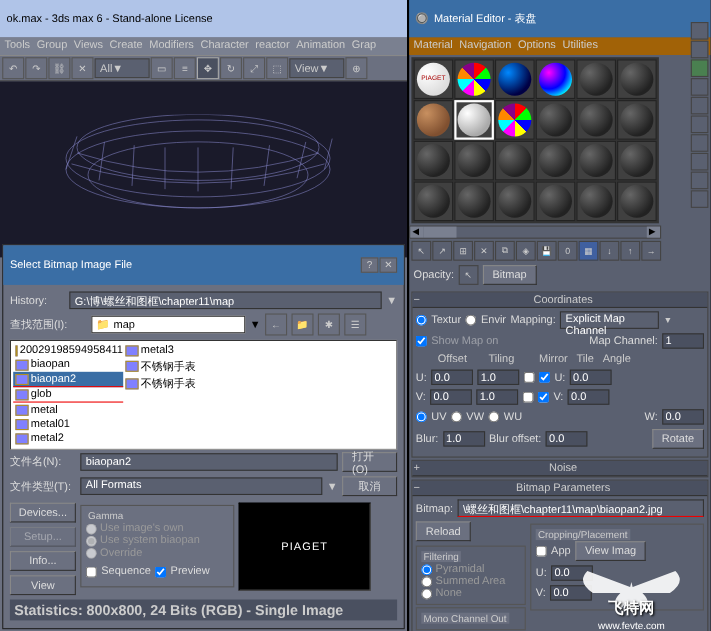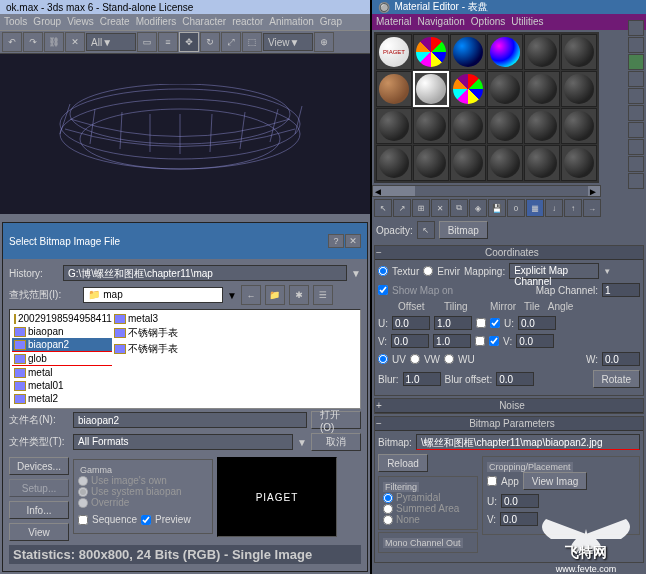--- a/index.html
+++ b/index.html
@@ -1,19 +1,19 @@
 <!DOCTYPE html>
 <html><head>
 <meta charset="utf-8">
 <style>
 *{margin:0;padding:0;box-sizing:border-box;font-family:"Microsoft YaHei",Arial,sans-serif;font-size:10px;}
 body{background:#000;width:646px;height:574px;overflow:hidden;position:relative;}
 .win{position:absolute;}
 .main{left:0;top:0;width:370px;height:574px;background:#6b7080;}
-.titlebar{background:#3a6ea5;color:#fff;padding:2px 6px;height:14px;display:flex;align-items:center;text-align:right;}
+.titlebar{background:#3a6ea5;color:#fff;padding:2px 6px;height:34px;display:flex;align-items:center;text-align:right;}
 .titlebar.light{background:#b0c4e8;color:#000;}
 .menubar{background:#7a8090;color:#ddd;padding:2px 4px;height:16px;display:flex;gap:6px;}
 .menubar span{color:#ccc;}
 .toolbar{background:#6b7080;height:24px;border-top:1px solid #888;border-bottom:1px solid #444;display:flex;align-items:center;padding:0 2px;gap:1px;}
 .tbbtn{width:20px;height:20px;background:#6b7080;border:1px solid #555;display:flex;align-items:center;justify-content:center;color:#ccc;font-size:9px;}
 .tbbtn.sel{background:#4a5060;border-color:#aaa;}
 .dropdown{background:#5a6070;border:1px solid #444;color:#ccc;padding:1px 4px;height:18px;display:flex;align-items:center;}
 .viewport{background:#1a1a2a;height:160px;position:relative;overflow:hidden;}
 .wireframe{position:absolute;left:40px;top:30px;width:280px;height:100px;}
 .dialog{position:absolute;background:#6b7080;border:1px solid #222;}
@@ -46,21 +46,21 @@
 .matslot.selw{border:2px solid #fff;}
 .sidebar{position:absolute;right:0;top:20px;width:18px;display:flex;flex-direction:column;gap:1px;}
 .sidebtn{width:16px;height:16px;background:#5a6070;border:1px solid #444;}
 .mat-toolbar{display:flex;gap:1px;padding:2px;align-items:center;flex-wrap:wrap;}
 .mtbtn{width:18px;height:18px;background:#5a6070;border:1px solid #444;display:flex;align-items:center;justify-content:center;font-size:8px;color:#ccc;}
 .rollout{border:1px solid #444;margin:2px;background:#5a6070;}
 .rollout-hdr{background:#4a5060;color:#ccc;text-align:center;padding:1px;font-size:9px;border-bottom:1px solid #333;display:flex;justify-content:space-between;align-items:center;}
 .rollout-body{padding:3px;}
 .spinner{background:#4a5060;border:1px solid #333;color:#fff;padding:0 2px;width:38px;height:14px;font-size:9px;display:inline-flex;align-items:center;}
 .chk{width:10px;height:10px;}
-.watermark{position:absolute;right:0;bottom:0;width:120px;height:70px;pointer-events:none;}
+.watermark{position:absolute;right:12px;bottom:0;width:120px;height:70px;pointer-events:none;}
 .wings{fill:#fff;opacity:0.9;}
 .ftext{color:#fff;font-size:14px;font-weight:bold;text-shadow:1px 1px 2px #000;}
 .scrollbar{background:#5a6070;height:12px;border:1px solid #444;display:flex;}
 .scrollbar .thumb{background:#7a8090;width:30px;height:100%;}
 .stat{background:#4a5060;color:#ccc;padding:2px 4px;font-size:13px;font-weight:bold;}
 </style>
 </head>
 <body>
 
 <div class="win main">
@@ -229,21 +229,21 @@
     </div>
     <div class="stat">Statistics:  800x800, 24 Bits (RGB) - Single Image</div>
   </div>
 </div>
 
 <div class="win mat-editor">
   <div class="titlebar">
     <span style="margin-right:4px">🔘</span>
     <span>Material Editor - 表盘</span>
   </div>
-  <div class="menubar" style="background:#701a75">
+  <div class="menubar" style="background:#a16207">
     <span>Material</span>
     <span>Navigation</span>
     <span>Options</span>
     <span>Utilities</span>
   </div>
   <div style="display:flex">
     <div>
       <div class="mat-grid">
         <div class="matslot">
             <div class="sphere piaget">PIAGET</div>

